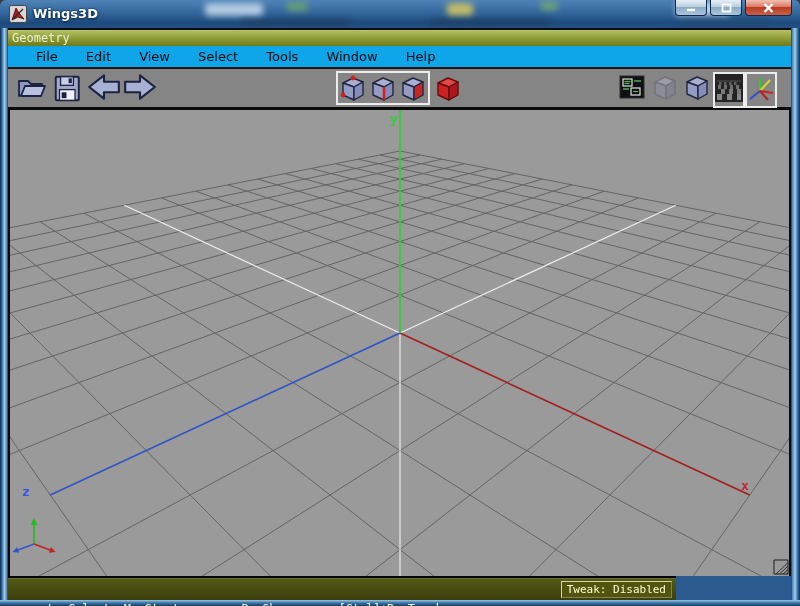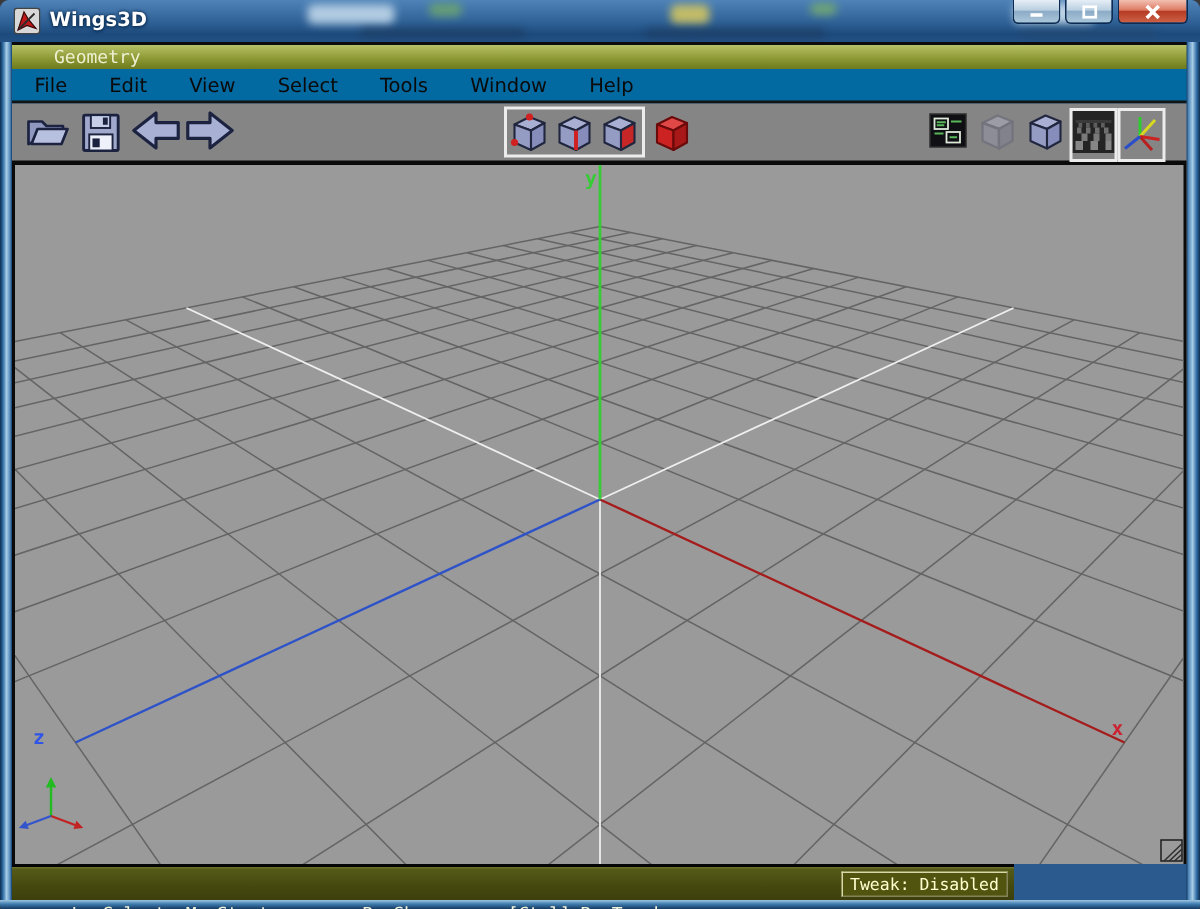--- a/index.html
+++ b/index.html
@@ -26,24 +26,24 @@
   .win-btn{height:16px;border:1px solid #0d2b50;border-top:none;
     border-radius:0 0 4px 4px;display:flex;align-items:center;justify-content:center;
     background:linear-gradient(180deg,#e6eef6,#b9cfe0 45%,#8cabc6 50%,#aac6da);}
   .win-btn.min,.win-btn.max{width:32px;}
   .win-btn.close{width:47px;background:linear-gradient(180deg,#f2c0b2,#dd7a64 45%,#b63c24 50%,#cc6046);}
   
   .geometry-bar{position:absolute;top:28px;left:8px;width:783px;height:18px;
     border-top:2px solid #0d0d0d;
     background:linear-gradient(180deg,#b7c167,#8e9a35 55%,#6d7a1d);
     color:#eef0d2;font-family:"DejaVu Sans Mono",monospace;font-size:12px;
-    line-height:16px;padding-left:28px;}
+    line-height:16px;padding-left:4px;}
   
   .menubar{position:absolute;top:46px;left:8px;width:783px;height:23px;
-    background:#0369a1;border-bottom:2px solid #141414;padding-left:13px;}
+    background:#0ea5e9;border-bottom:2px solid #141414;padding-left:26px;}
   .menu-item{display:inline-block;color:#0a0a0a;font-size:13px;line-height:21px;
     padding:0 2px;margin-right:19px;cursor:default;}
   
   .toolbar{position:absolute;top:69px;left:8px;width:783px;height:41px;
     background:#858585;border-bottom:3px solid #0a0a0a;}
   .tb{position:absolute;top:4px;}
   .icon-active{border:2px solid #ececec;}
   .mode-group{position:absolute;left:328px;top:2px;display:flex;gap:2px;
     border:2px solid #ececec;padding:1px;}
   

